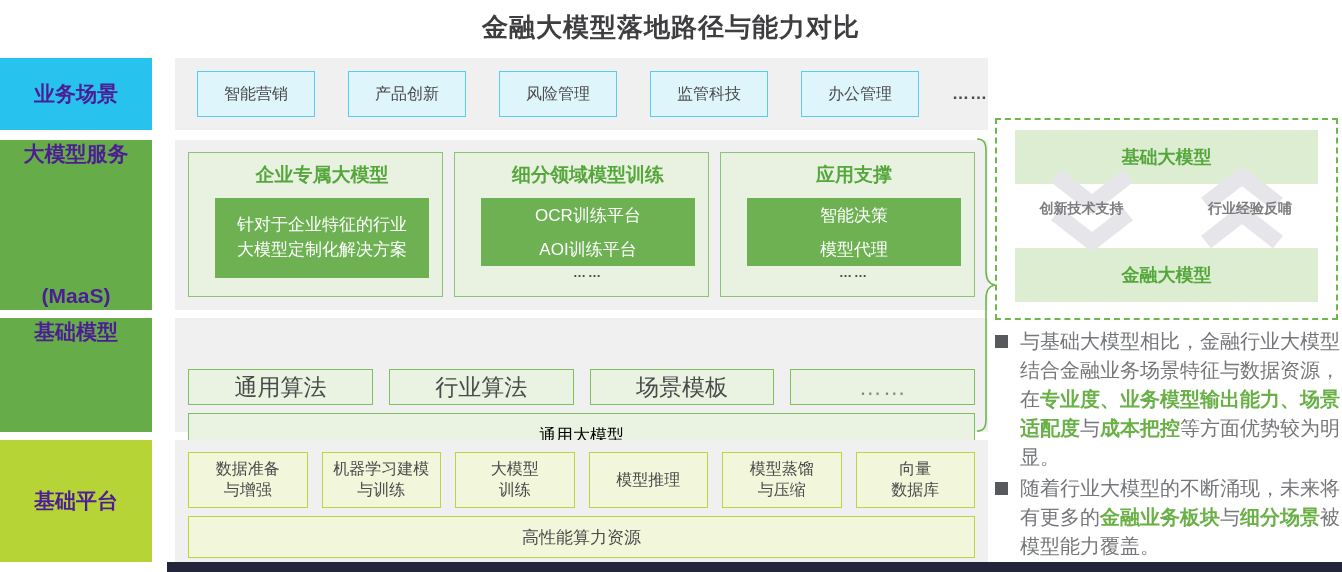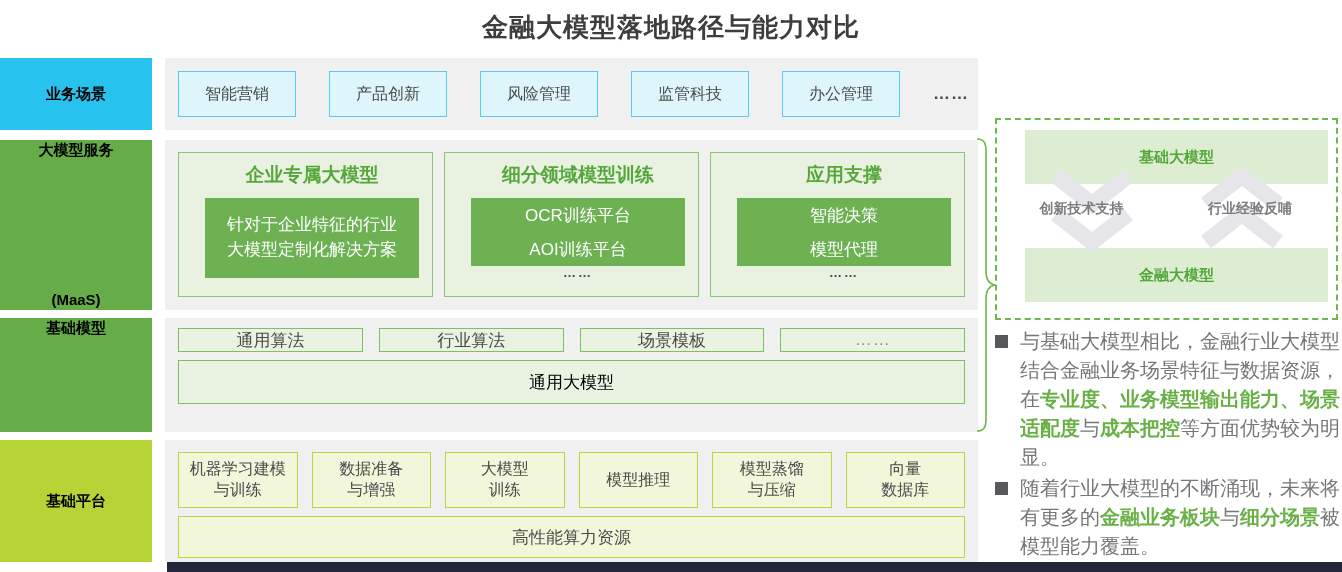--- a/index.html
+++ b/index.html
@@ -4,28 +4,28 @@
 <style>
   * { margin:0; padding:0; box-sizing:border-box; }
   body { background:#ffffff; font-family:"Liberation Sans","DejaVu Sans",sans-serif; }
   .canvas { position:relative; width:1342px; height:572px; background:#ffffff; overflow:hidden; }
 
   .title { position:absolute; top:10px; left:0; width:1342px; text-align:center;
            font-size:26px; font-weight:bold; color:#3e3e40; letter-spacing:1px; }
 
   
   .row-label { position:absolute; left:0; width:152px; display:flex; flex-direction:column;
-               align-items:center; justify-content:center; color:#000000;
-               font-size:15px; font-weight:bold; text-align:center; line-height:1.35; }
+               align-items:center; justify-content:center; color:#4c1d95;
+               font-size:21px; font-weight:bold; text-align:center; line-height:1.35; }
   .lab-cyan  { background:#27c2ee; }
   .lab-green { background:#66ad49;justify-content:space-between; }
   .lab-lime  { background:#b7d437; }
 
   
-  .row-content { position:absolute; left:165px; width:813px; background:#f0f0f1; }
+  .row-content { position:absolute; left:175px; width:813px; background:#f0f0f1;justify-content:flex-end; }
 
   
   .r1 { top:58px; height:72px; }
   .r1c { display:flex; align-items:center; padding-left:13px; gap:33px; }
   .cyanbox { width:118px; height:46px; background:#dff5fc; border:1px solid #55cdf2;
              display:flex; align-items:center; justify-content:center;
              font-size:16px; color:#4a4a4a; }
   .dots1 { font-size:17px; color:#4a4a4a; font-weight:bold; letter-spacing:1px; }
 
   
@@ -38,23 +38,23 @@
            align-items:center; justify-content:center; text-align:center; }
   .solid.solo { flex:1; margin-bottom:12px; white-space:pre-line; line-height:1.45; }
   .solid.slim { height:34px; }
   .gdots { text-align:center; color:#4a4a4a; font-weight:bold; font-size:13px;
            letter-spacing:2px; line-height:14px; }
 
   
   .r3 { top:318px; height:114px; }
   .r3c { padding:10px 13px 0 13px; }
   .boxrow3 { display:flex; gap:16px; margin-bottom:8px; }
-  .gbox { flex:1; height:24px; background:#eaf3e2; border:1px solid #7cc05f;
+  .gbox { flex:1; height:36px; background:#eaf3e2; border:1px solid #7cc05f;
           display:flex; align-items:center; justify-content:center;
-          font-size:17px; color:#4a4a4a; }
+          font-size:23px; color:#4a4a4a;margin-top:41px; }
   .gbox.muted { color:#8a8a8a; letter-spacing:1px; }
   .gbar { height:44px; background:#eaf3e2; border:1px solid #7cc05f; display:flex;
           align-items:center; justify-content:center; font-size:17px; color:#000000;font-family:Liberation Serif, serif; }
 
   
   .r4 { top:440px; height:122px; }
   .r4c { padding:12px 13px 0 13px; }
   .boxrow4 { display:flex; gap:14px; margin-bottom:8px; }
   .ybox { flex:1; height:56px; background:#f2f6db; border:1px solid #bdd340;
           display:flex; align-items:center; justify-content:center; text-align:center;
@@ -65,22 +65,22 @@
   
   .footer-bar { position:absolute; left:167px; top:562px; width:1175px; height:10px; background:#23263b; }
 
   
   .brace { position:absolute; left:975px; top:138px; }
 
   
   .panel { position:absolute; left:995px; top:118px; width:343px; height:202px;
            border:2px dashed #6cb84e; background:#ffffff; }
   .pbox { position:absolute; left:18px; width:303px; height:54px; background:#dcedd2;
-          color:#55a73b; font-size:15px; font-weight:bold; display:flex;
-          align-items:center; justify-content:center; z-index:0;margin-left:10px; }
+          color:#55a73b; font-size:18px; font-weight:bold; display:flex;
+          align-items:center; justify-content:center; z-index:0; }
   .pbox.top { top:10px; }
   .pbox.bottom { top:128px; }
   .arrow { position:absolute; z-index:1; }
   .arrow-down { left:50px; top:48px; }
   .arrow-up { left:200px; top:48px; }
   .arrow-label { position:absolute; top:74px; height:30px; z-index:2; display:flex;
                  align-items:center; justify-content:center; font-size:14px;
                  font-weight:bold; color:#7b7c7e; }
   .arrow-label.left { left:2px; width:165px; }
   .arrow-label.right { left:168px; width:170px; }
@@ -146,24 +146,24 @@
       <div class="gbox muted">……</div>
     </div>
     <div class="gbar">通用大模型</div>
   </div>
 
   <div class="row-label lab-lime r4">
     <span>基础平台</span>
   </div>
   <div class="row-content r4c r4">
     <div class="boxrow4">
+      <div class="ybox">数据准备
+与增强</div>
       <div class="ybox">机器学习建模
 与训练</div>
-      <div class="ybox">数据准备
-与增强</div>
       <div class="ybox">大模型
 训练</div>
       <div class="ybox">模型推理</div>
       <div class="ybox">模型蒸馏
 与压缩</div>
       <div class="ybox">向量
 数据库</div>
     </div>
     <div class="ybar">高性能算力资源</div>
   </div>

